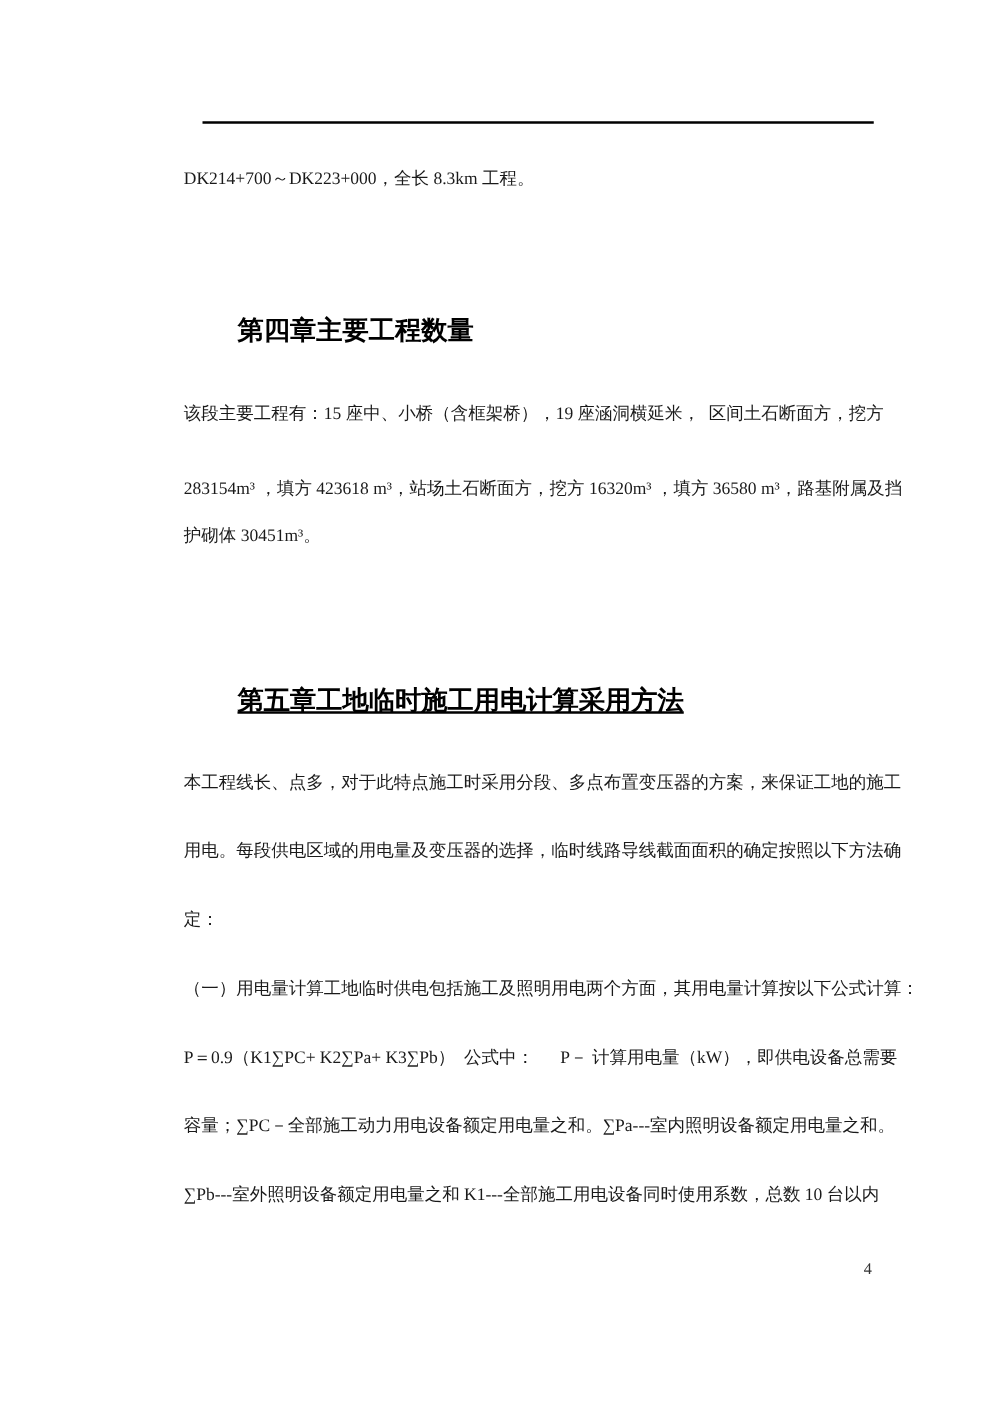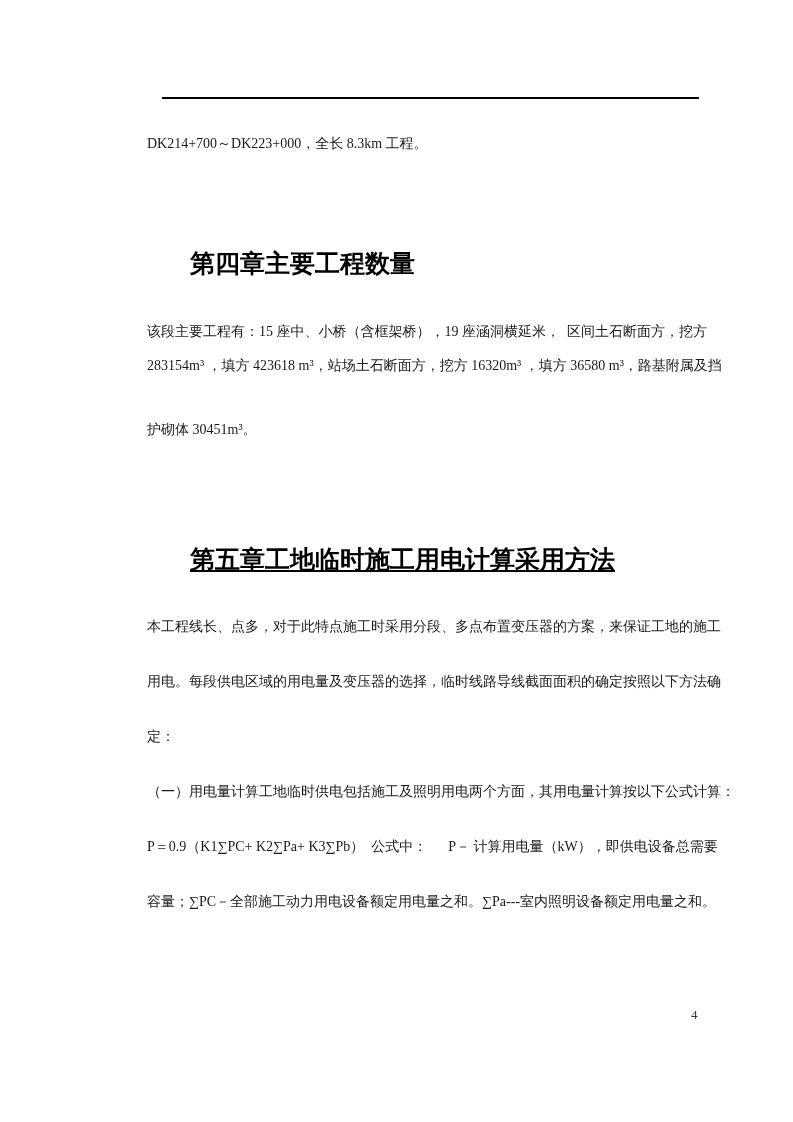--- a/index.html
+++ b/index.html
@@ -28,21 +28,21 @@
     position: absolute;
     left: 147px;
     font-size: 14px;
     line-height: 15px;
     white-space: pre;
     color: #1a1a1a;
   }
   .chapter-title {
     position: absolute;
     left: 190px;
-    font-size: 25px;
+    font-size: 21px;
     line-height: 22px;
     font-weight: bold;
     white-space: pre;
     color: #000000;
   }
   .page-number {
     position: absolute;
     left: 691px;
     top: 1008px;
     font-size: 13px;
@@ -55,27 +55,28 @@
 
 <div class="page">
 
   <div class="header-rule"></div>
 
   <div class="body-line" style="top:136px;">DK214+700～DK223+000，全长 8.3km 工程。</div>
 
   <div class="chapter-title" style="top:253px;">第四章主要工程数量</div>
 
   <div class="body-line" style="top:324px;">该段主要工程有：15 座中、小桥（含框架桥），19 座涵洞横延米，  区间土石断面方，挖方</div>
-  <div class="body-line" style="top:358px;">283154m³ ，填方 423618 m³，站场土石断面方，挖方 16320m³ ，填方 36580 m³，路基附属及挡</div>
+  <div class="body-line" style="top:384px;">283154m³ ，填方 423618 m³，站场土石断面方，挖方 16320m³ ，填方 36580 m³，路基附属及挡</div>
   <div class="body-line" style="top:422px;">护砌体 30451m³。</div>
 
   <div class="chapter-title" style="top:549px;text-decoration:underline;">第五章工地临时施工用电计算采用方法</div>
 
   <div class="body-line" style="top:619px;">本工程线长、点多，对于此特点施工时采用分段、多点布置变压器的方案，来保证工地的施工</div>
   <div class="body-line" style="top:674px;">用电。每段供电区域的用电量及变压器的选择，临时线路导线截面面积的确定按照以下方法确</div>
   <div class="body-line" style="top:729px;">定：</div>
   <div class="body-line" style="top:784px;">（一）用电量计算工地临时供电包括施工及照明用电两个方面，其用电量计算按以下公式计算：</div>
   <div class="body-line" style="top:839px;">P＝0.9（K1∑PC+ K2∑Pa+ K3∑Pb）  公式中：      P－ 计算用电量（kW），即供电设备总需要</div>
   <div class="body-line" style="top:894px;">容量；∑PC－全部施工动力用电设备额定用电量之和。∑Pa---室内照明设备额定用电量之和。</div>
+  <div class="body-line" style="top:949px;">∑Pb---室外照明设备额定用电量之和 K1---全部施工用电设备同时使用系数，总数 10 台以内</div>
 
   <div class="page-number">4</div>
 
 </div>
 
 </body></html>

